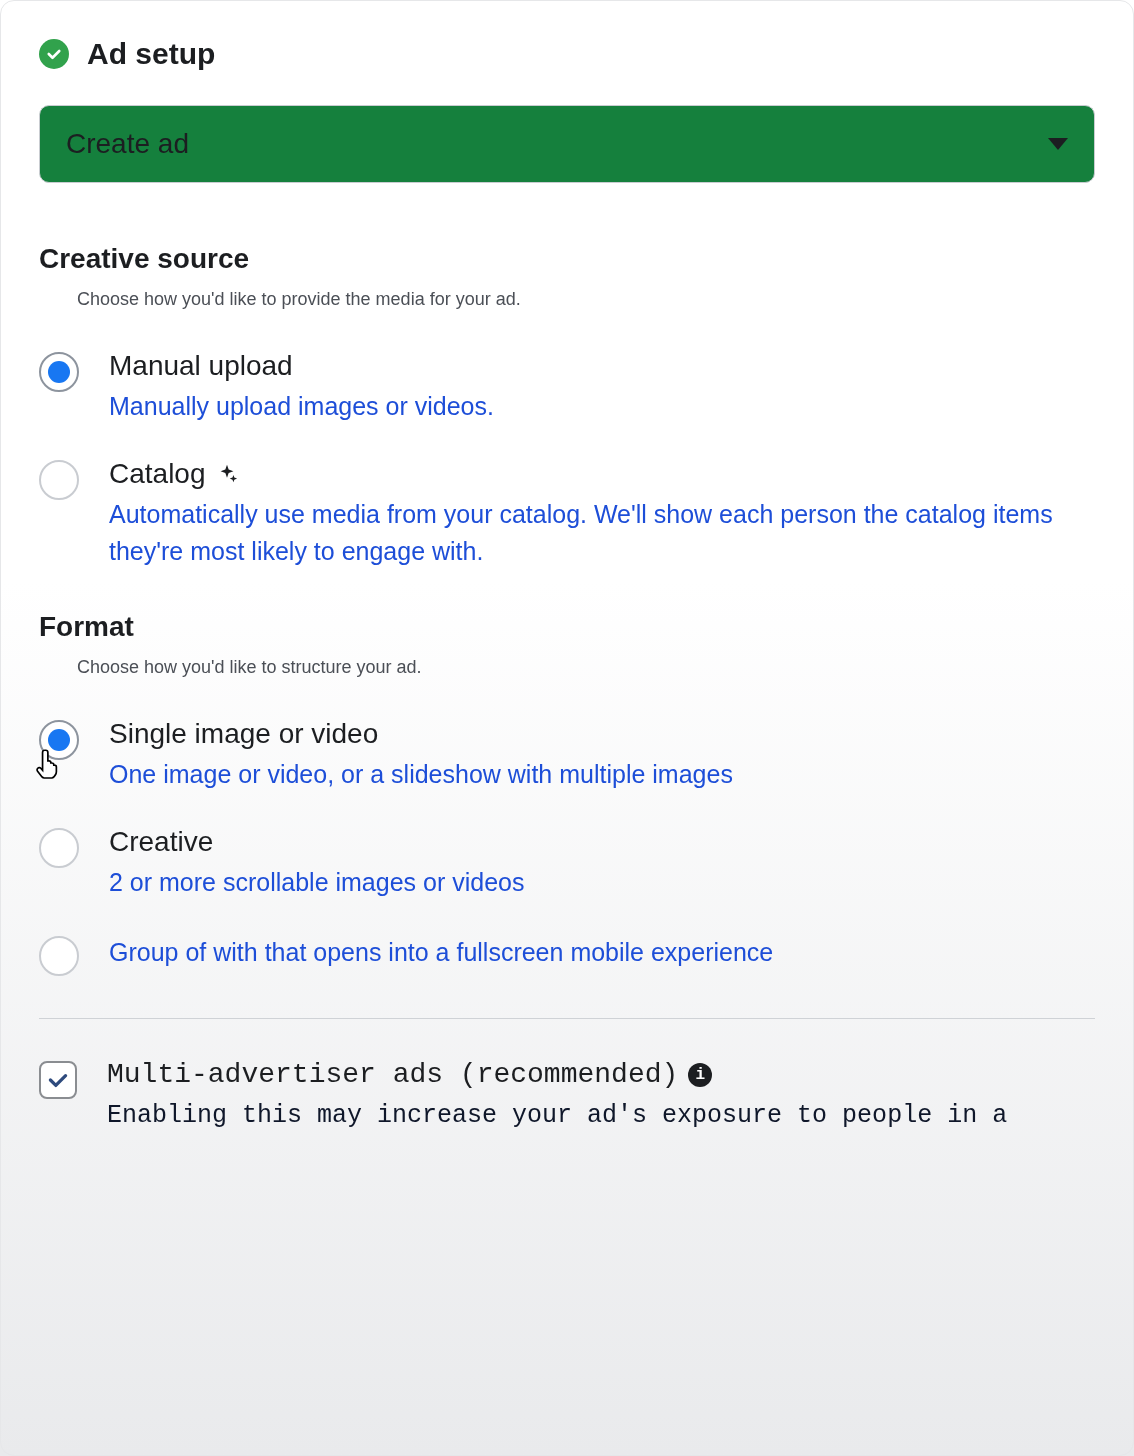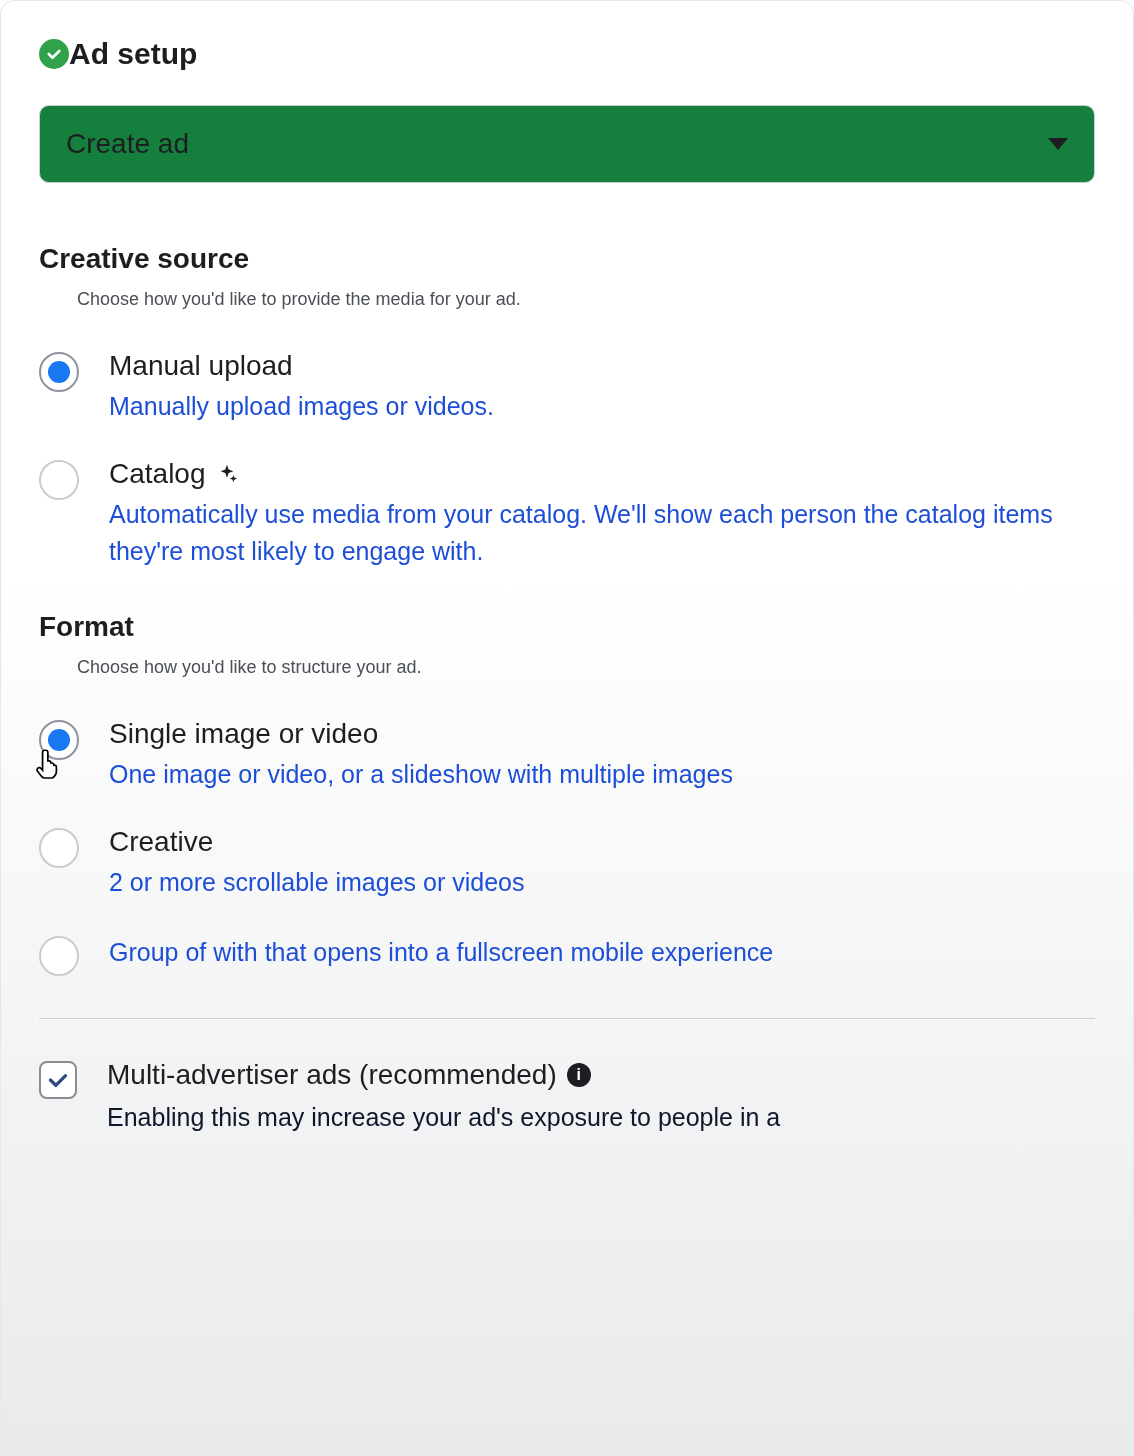--- a/index.html
+++ b/index.html
@@ -10,20 +10,21 @@
     color: #1c1e21;
     padding: 36px 38px 0 38px;
     border: 1px solid #e6e7e9;
     border-radius: 14px;
   }
 
   
   .header {
     display: flex;
     align-items: center;
+    gap: 18px;
     margin-bottom: 34px;
   }
   .check-circle {
     width: 30px; height: 30px;
     border-radius: 50%;
     background: #31a24c;
     display: flex; align-items: center; justify-content: center;
   }
   .check-circle svg { width: 18px; height: 18px; }
   .header-title { font-size: 30px; font-weight: 700; color: #1c1e21; }
@@ -121,21 +122,21 @@
   .checkbox {
     flex: 0 0 auto;
     width: 38px; height: 38px;
     border-radius: 8px;
     border: 2px solid #8a8d91;
     display: flex; align-items: center; justify-content: center;
     background: #fff;
     margin-top: 2px;
   }
   .checkbox svg { width: 26px; height: 26px; }
-  .checkbox-text { flex: 1 1 auto; }
+  .checkbox-text { flex: 1 1 auto; font-family: Liberation Mono, monospace; }
   .checkbox-label {
     font-size: 28px;
     color: #1c1e21;
     display: flex;
     align-items: center;
     gap: 10px;
     margin-bottom: 8px;
   }
   .info-icon {
     width: 24px; height: 24px;

